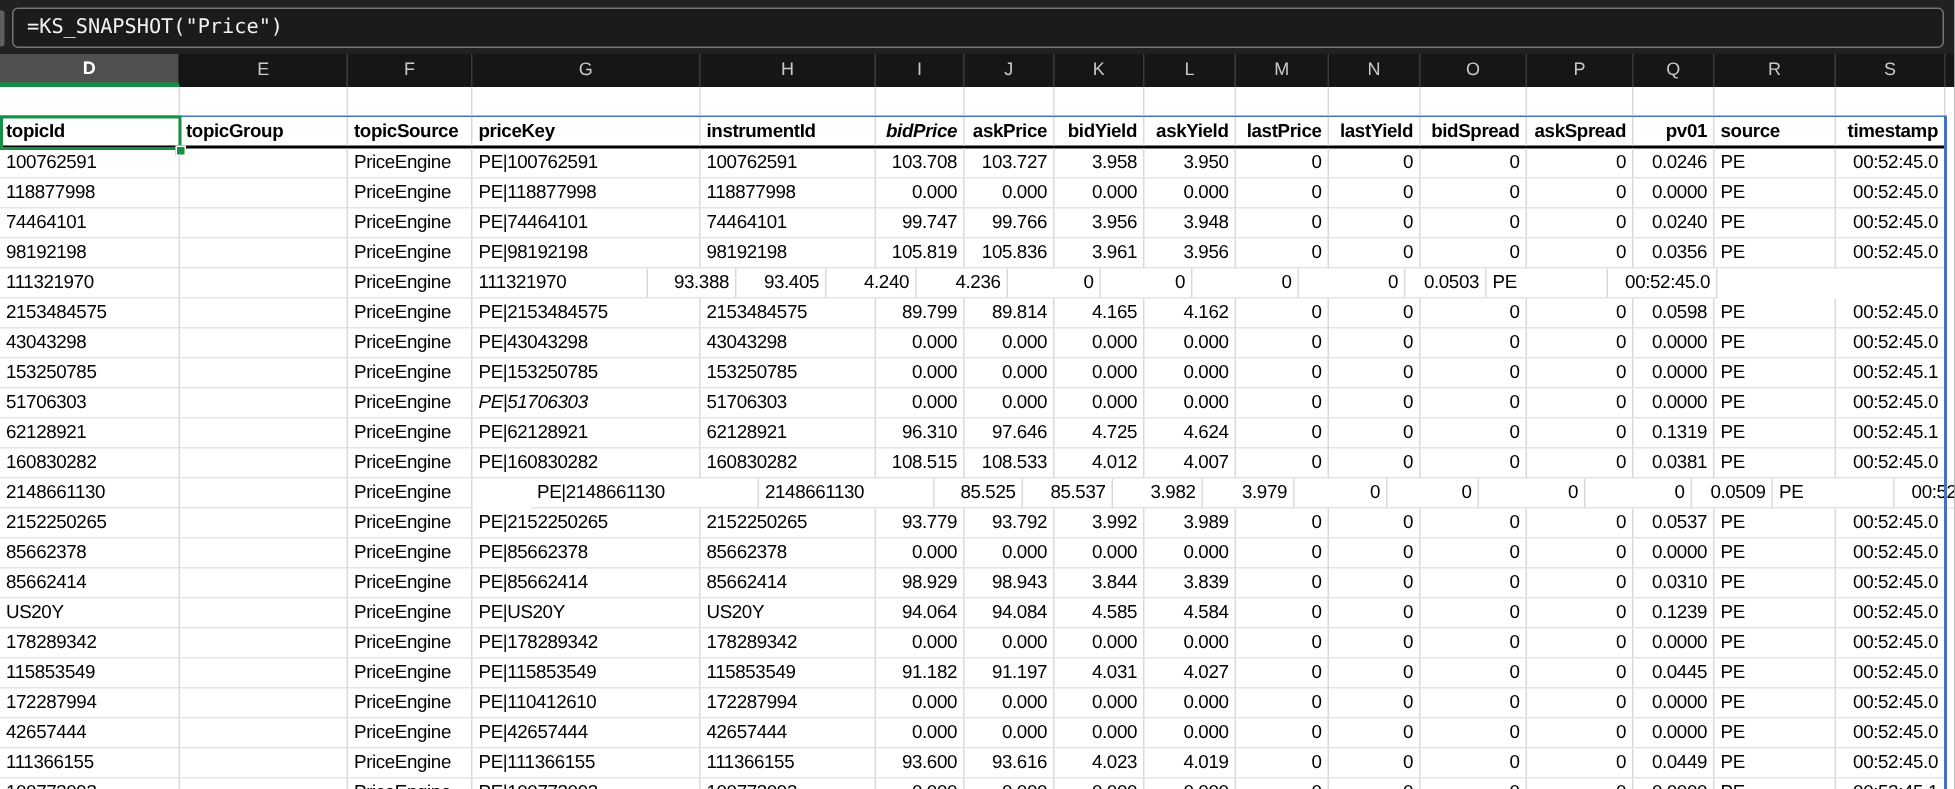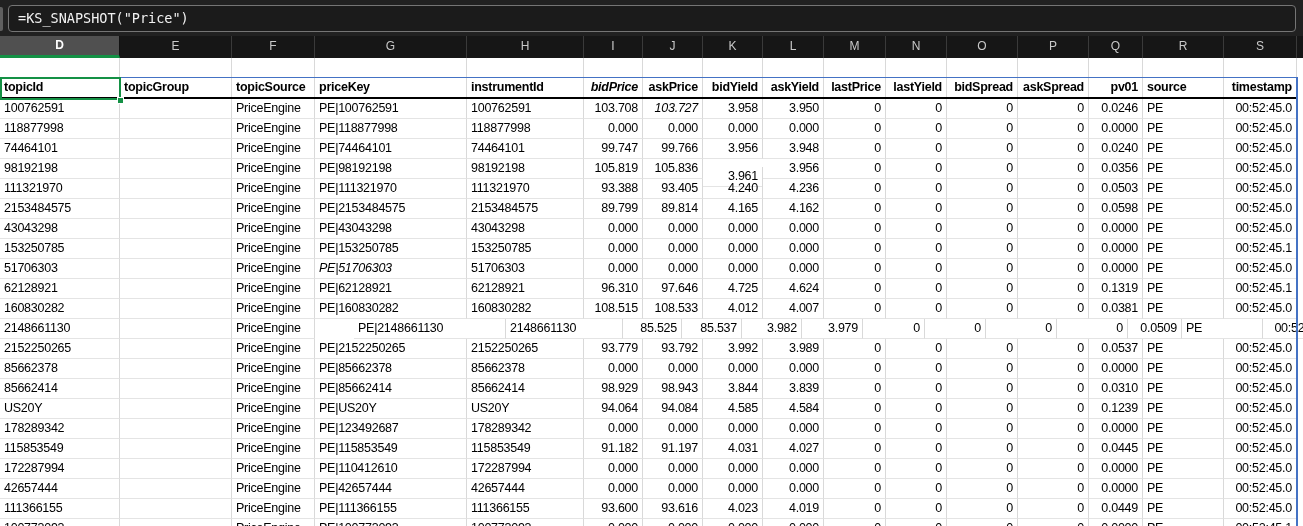--- a/index.html
+++ b/index.html
@@ -118,21 +118,21 @@
         <div class="cell al" style="width: 81px;">source</div>
         <div class="cell ar" style="width: 73px;">timestamp</div>
       </div>
       <div class="row data">
         <div class="cell al" style="width: 120px;">100762591</div>
         <div class="cell al" style="width: 112px;"></div>
         <div class="cell al" style="width: 83px;">PriceEngine</div>
         <div class="cell al" style="width: 152px;">PE|100762591</div>
         <div class="cell al" style="width: 117px;">100762591</div>
         <div class="cell ar" style="width: 59px;">103.708</div>
-        <div class="cell ar" style="width: 60px; font-style: italic;">103.727</div>
+        <div class="cell ar" style="width: 60px;">103.727</div>
         <div class="cell ar" style="width: 60px;">3.958</div>
         <div class="cell ar" style="width: 61px;">3.950</div>
         <div class="cell ar" style="width: 62px;">0</div>
         <div class="cell ar" style="width: 61px;">0</div>
         <div class="cell ar" style="width: 71px;">0</div>
         <div class="cell ar" style="width: 71px;">0</div>
         <div class="cell ar" style="width: 54px;">0.0246</div>
         <div class="cell al" style="width: 81px;">PE</div>
         <div class="cell ar" style="width: 73px;">00:52:45.0</div>
       </div>
@@ -173,35 +173,34 @@
         <div class="cell ar" style="width: 73px;">00:52:45.0</div>
       </div>
       <div class="row data">
         <div class="cell al" style="width: 120px;">98192198</div>
         <div class="cell al" style="width: 112px;"></div>
         <div class="cell al" style="width: 83px;">PriceEngine</div>
         <div class="cell al" style="width: 152px;">PE|98192198</div>
         <div class="cell al" style="width: 117px;">98192198</div>
         <div class="cell ar" style="width: 59px;">105.819</div>
         <div class="cell ar" style="width: 60px;">105.836</div>
-        <div class="cell ar" style="width: 60px; margin-top: 8px;">3.961</div>
+        <div class="cell ar" style="width: 60px;">3.961</div>
         <div class="cell ar" style="width: 61px;">3.956</div>
         <div class="cell ar" style="width: 62px;">0</div>
         <div class="cell ar" style="width: 61px;">0</div>
         <div class="cell ar" style="width: 71px;">0</div>
         <div class="cell ar" style="width: 71px;">0</div>
         <div class="cell ar" style="width: 54px;">0.0356</div>
         <div class="cell al" style="width: 81px;">PE</div>
         <div class="cell ar" style="width: 73px;">00:52:45.0</div>
       </div>
       <div class="row data">
         <div class="cell al" style="width: 120px;">111321970</div>
         <div class="cell al" style="width: 112px;"></div>
         <div class="cell al" style="width: 83px;">PriceEngine</div>
-        <div class="cell al" style="width: 152px;">PE|111321970</div>
         <div class="cell al" style="width: 117px;">111321970</div>
         <div class="cell ar" style="width: 59px;">93.388</div>
         <div class="cell ar" style="width: 60px;">93.405</div>
         <div class="cell ar" style="width: 60px;">4.240</div>
         <div class="cell ar" style="width: 61px;">4.236</div>
         <div class="cell ar" style="width: 62px;">0</div>
         <div class="cell ar" style="width: 61px;">0</div>
         <div class="cell ar" style="width: 71px;">0</div>
         <div class="cell ar" style="width: 71px;">0</div>
         <div class="cell ar" style="width: 54px;">0.0503</div>
@@ -403,21 +402,21 @@
         <div class="cell ar" style="width: 71px;">0</div>
         <div class="cell ar" style="width: 71px;">0</div>
         <div class="cell ar" style="width: 54px;">0.1239</div>
         <div class="cell al" style="width: 81px;">PE</div>
         <div class="cell ar" style="width: 73px;">00:52:45.0</div>
       </div>
       <div class="row data">
         <div class="cell al" style="width: 120px;">178289342</div>
         <div class="cell al" style="width: 112px;"></div>
         <div class="cell al" style="width: 83px;">PriceEngine</div>
-        <div class="cell al" style="width: 152px;">PE|123492687</div>
+        <div class="cell al" style="width: 152px;">PE|178289342</div>
         <div class="cell al" style="width: 117px;">178289342</div>
         <div class="cell ar" style="width: 59px;">0.000</div>
         <div class="cell ar" style="width: 60px;">0.000</div>
         <div class="cell ar" style="width: 60px;">0.000</div>
         <div class="cell ar" style="width: 61px;">0.000</div>
         <div class="cell ar" style="width: 62px;">0</div>
         <div class="cell ar" style="width: 61px;">0</div>
         <div class="cell ar" style="width: 71px;">0</div>
         <div class="cell ar" style="width: 71px;">0</div>
         <div class="cell ar" style="width: 54px;">0.0000</div>

